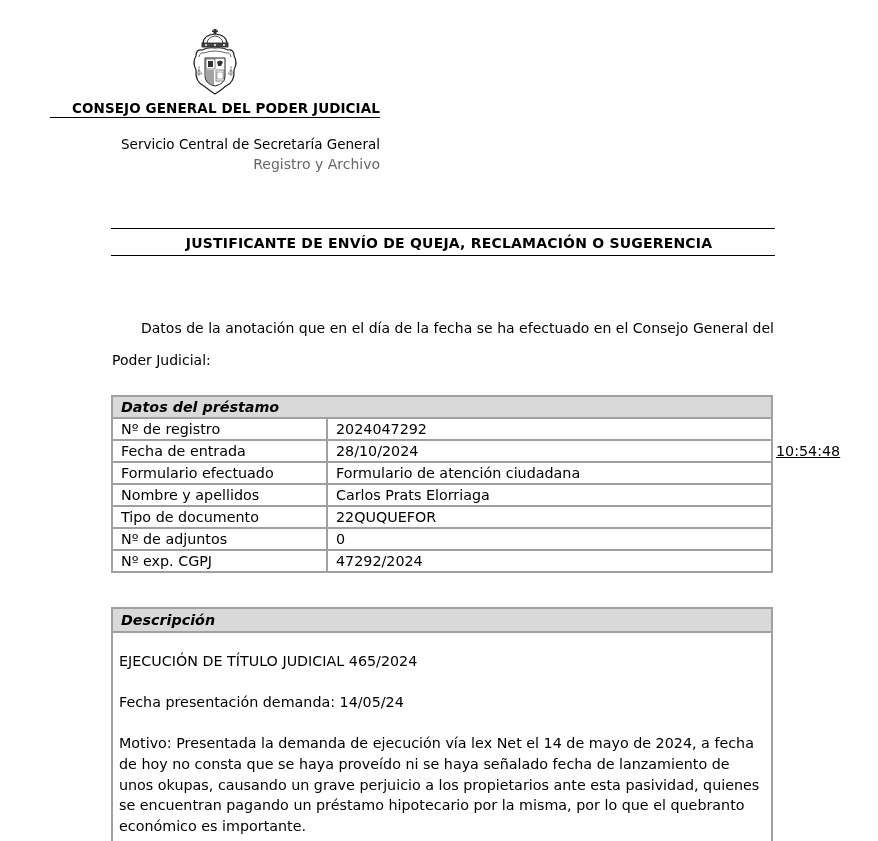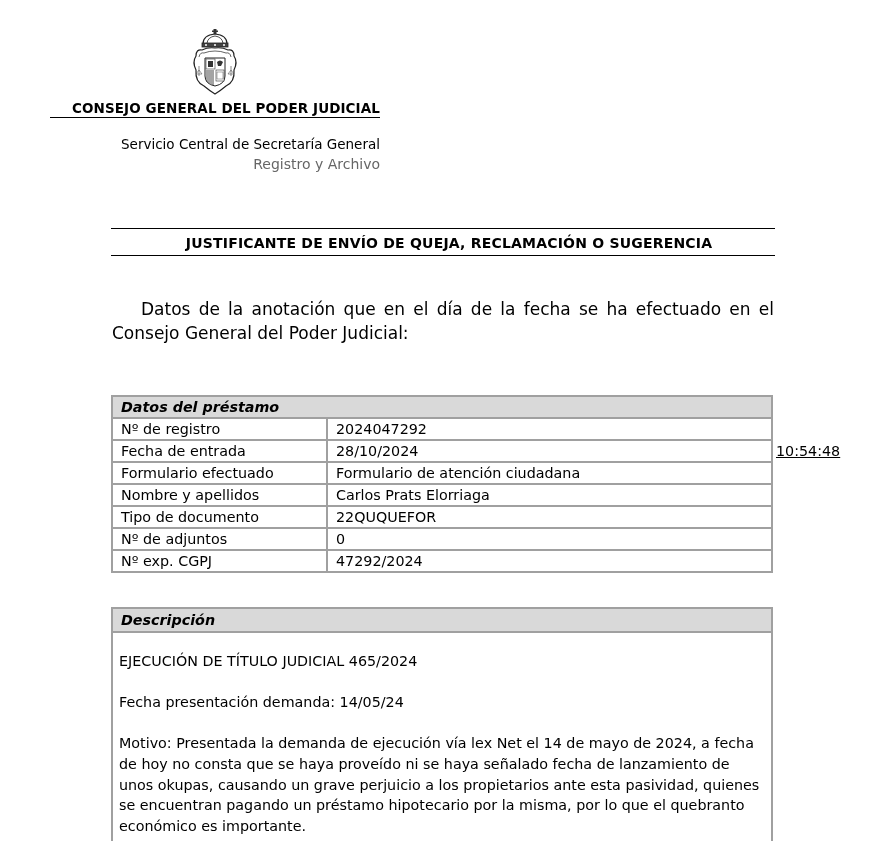--- a/index.html
+++ b/index.html
@@ -60,24 +60,24 @@
       font-size: 14px;
       text-align: center;
       white-space: nowrap;
       letter-spacing: 0.2px;
       padding-left: 12px;
       box-sizing: border-box;
     }
     .intro {
       position: absolute;
       left: 112px;
-      top: 297px;
+      top: 312px;
       width: 662px;
-      font-size: 17px;
-      line-height: 24px;
+      font-size: 14px;
+      line-height: 32px;
       text-align: justify;
       text-indent: 29px;
     }
     table.data {
       position: absolute;
       left: 111px;
       top: 395px;
       width: 662px;
       border-collapse: collapse;
       border: 2px solid #a0a0a0;

